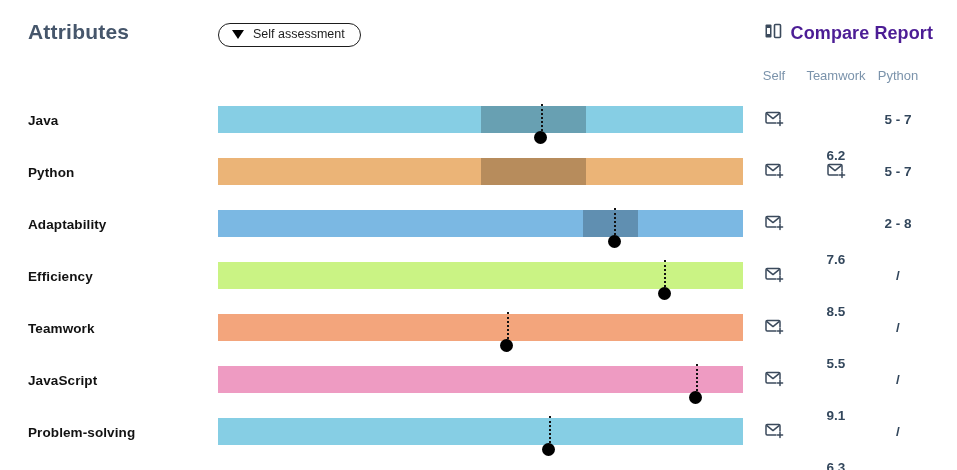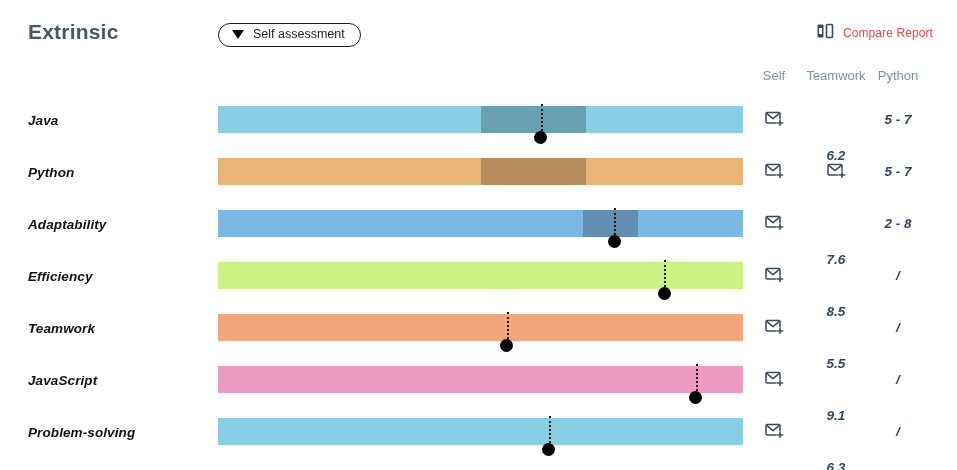--- a/index.html
+++ b/index.html
@@ -71,23 +71,23 @@
   .compare-report {
     position: absolute;
     right: 24px;
     top: 22px;
     display: flex;
     align-items: center;
     gap: 9px;
     cursor: pointer;
   }
   .compare-report .label {
-    font-size: 12px;
-    font-weight: normal;
-    color: #ef4444;
+    font-size: 18px;
+    font-weight: bold;
+    color: #4c1d95;
     letter-spacing: .1px;
   }
 
   
   .col-headers {
     position: absolute;
     top: 68px;
     left: 0;
     width: 957px;
     height: 22px;
@@ -101,21 +101,20 @@
   .ch-self     { left: 748px; width: 52px; }
   .ch-extr     { left: 800px; width: 72px; }
   .ch-range    { left: 868px; width: 60px; }
 
   
   .rows {
     position: absolute;
     top: 98px;
     left: 0;
     width: 772px;
-    font-style: italic;
   }
   .row {
     position: relative;
     height: 52px;
   }
   .row-label {
     position: absolute;
     left: 28px;
     top: 15px;
     font-size: 13.5px;
@@ -182,21 +181,21 @@
     justify-content: center;
     cursor: pointer;
   }
   .mb-self { left: 748px; }
   .mb-extr { left: 810px; width: 52px; }
 </style>
 </head>
 <body>
 
 <div class="header">
-  <div class="page-title">Extrinsic</div>
+  <div class="page-title">Attributes</div>
 
   <div class="legend">
     <div class="legend-pill">
       <span class="glyph-triangle"></span>
       <span>Self assessment</span>
     </div>
   </div>
 
   <div class="compare-report">
     <span>

